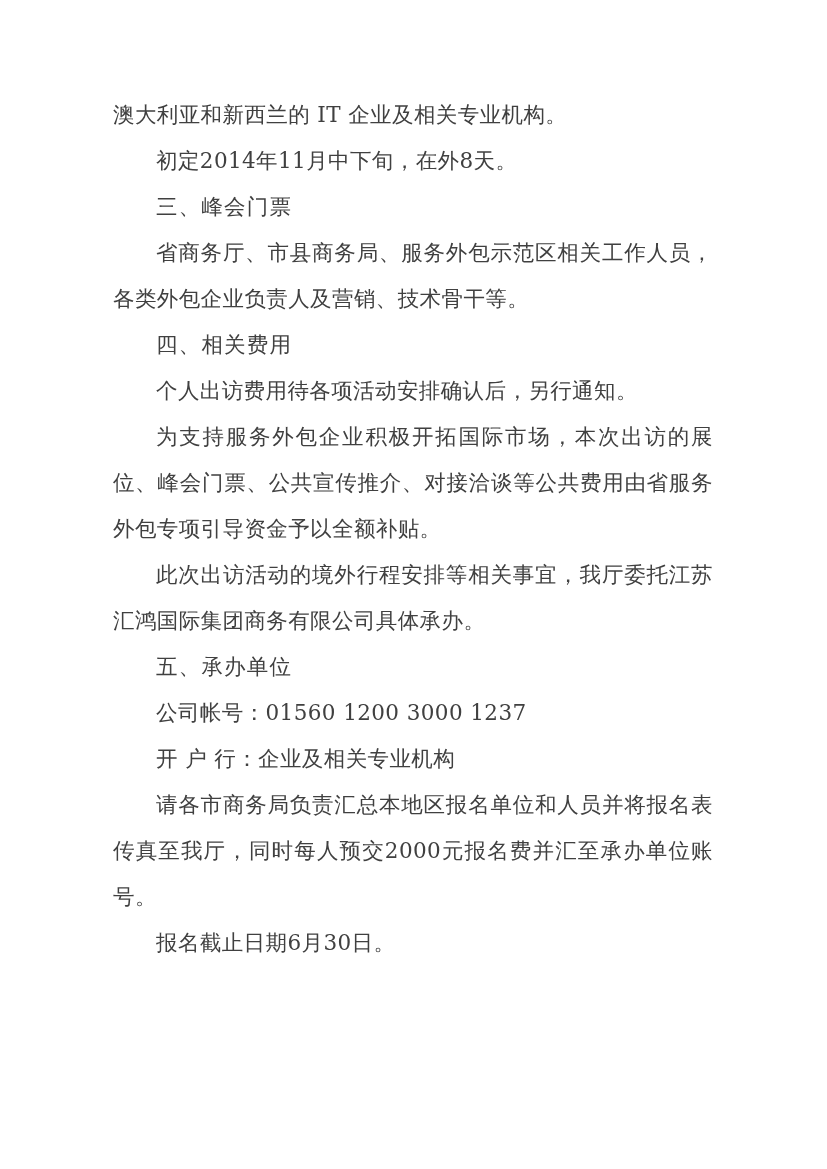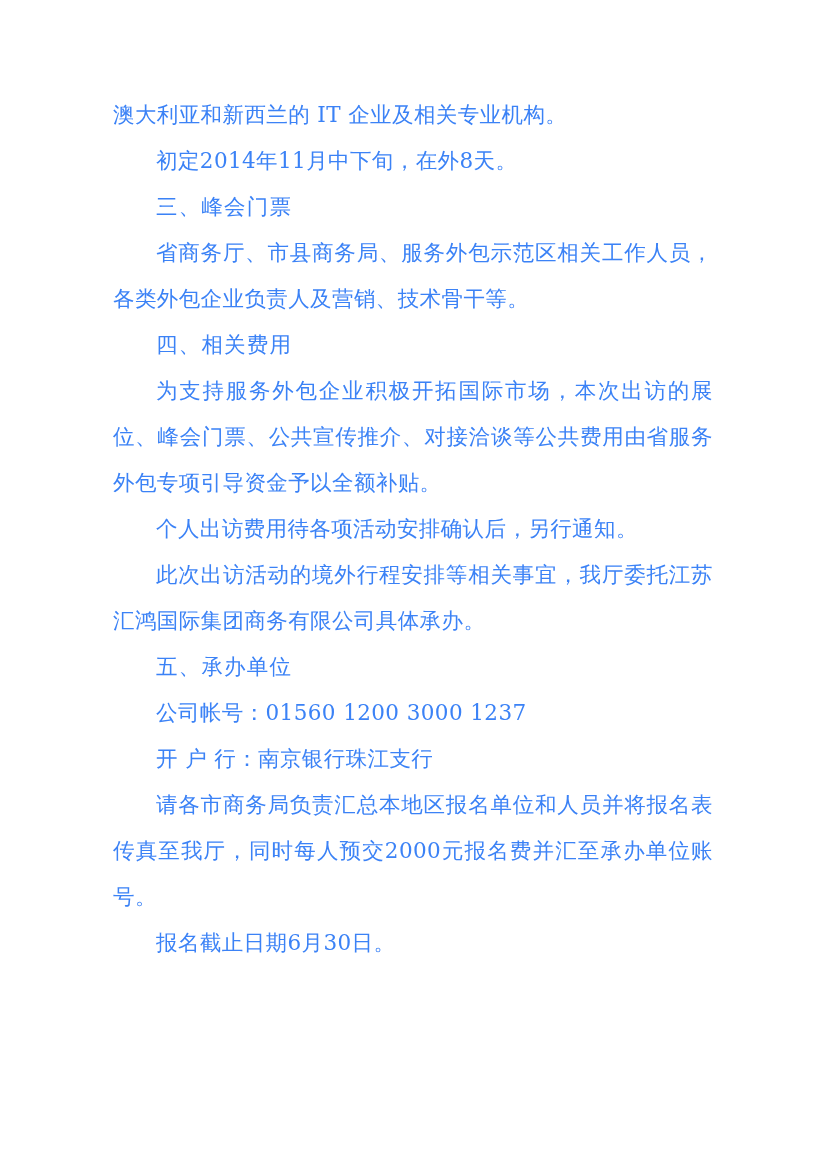--- a/index.html
+++ b/index.html
@@ -17,21 +17,21 @@
     box-sizing: border-box;
   }
   .doc-body {
     position: absolute;
     left: 113px;
     top: 92px;
     width: 600px;
     font-family: "DejaVu Serif", "Liberation Serif", serif;
     font-size: 21.5px;
     line-height: 46px;
-    color: #3b82f6;
+    color: #404040;
     text-align: justify;
     text-justify: inter-ideograph;
   }
   .para {
     margin: 0;
     padding: 0;
     letter-spacing: 0.4px;
   }
   .indent {
     text-indent: 2em;
@@ -46,22 +46,22 @@
 </head>
 <body>
 
 <div class="page">
   <div class="doc-body">
     <p class="para noindent">澳大利亚和新西兰的 IT 企业及相关专业机构。</p>
     <p class="para indent">初定2014年11月中下旬，在外8天。</p>
     <p class="para indent spaced">三、峰会门票</p>
     <p class="para indent">省商务厅、市县商务局、服务外包示范区相关工作人员，各类外包企业负责人及营销、技术骨干等。</p>
     <p class="para indent spaced">四、相关费用</p>
+    <p class="para indent">个人出访费用待各项活动安排确认后，另行通知。</p>
     <p class="para indent">为支持服务外包企业积极开拓国际市场，本次出访的展位、峰会门票、公共宣传推介、对接洽谈等公共费用由省服务外包专项引导资金予以全额补贴。</p>
-    <p class="para indent">个人出访费用待各项活动安排确认后，另行通知。</p>
     <p class="para indent">此次出访活动的境外行程安排等相关事宜，我厅委托江苏汇鸿国际集团商务有限公司具体承办。</p>
     <p class="para indent spaced">五、承办单位</p>
     <p class="para indent">公司帐号：01560 1200 3000 1237</p>
-    <p class="para indent">开 户 行：南京银行珠江支行</p>
+    <p class="para indent">开 户 行：企业及相关专业机构</p>
     <p class="para indent">请各市商务局负责汇总本地区报名单位和人员并将报名表传真至我厅，同时每人预交2000元报名费并汇至承办单位账号。</p>
     <p class="para indent">报名截止日期6月30日。</p>
   </div>
 </div>
 
 </body></html>

